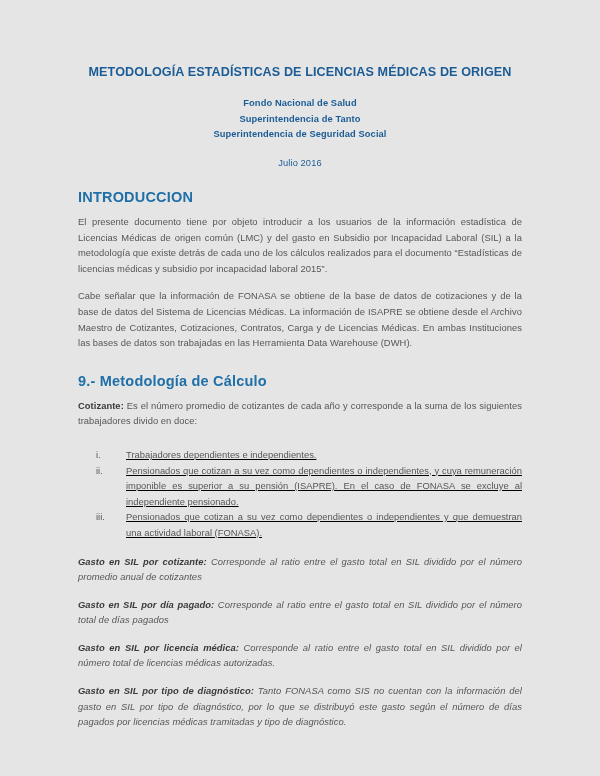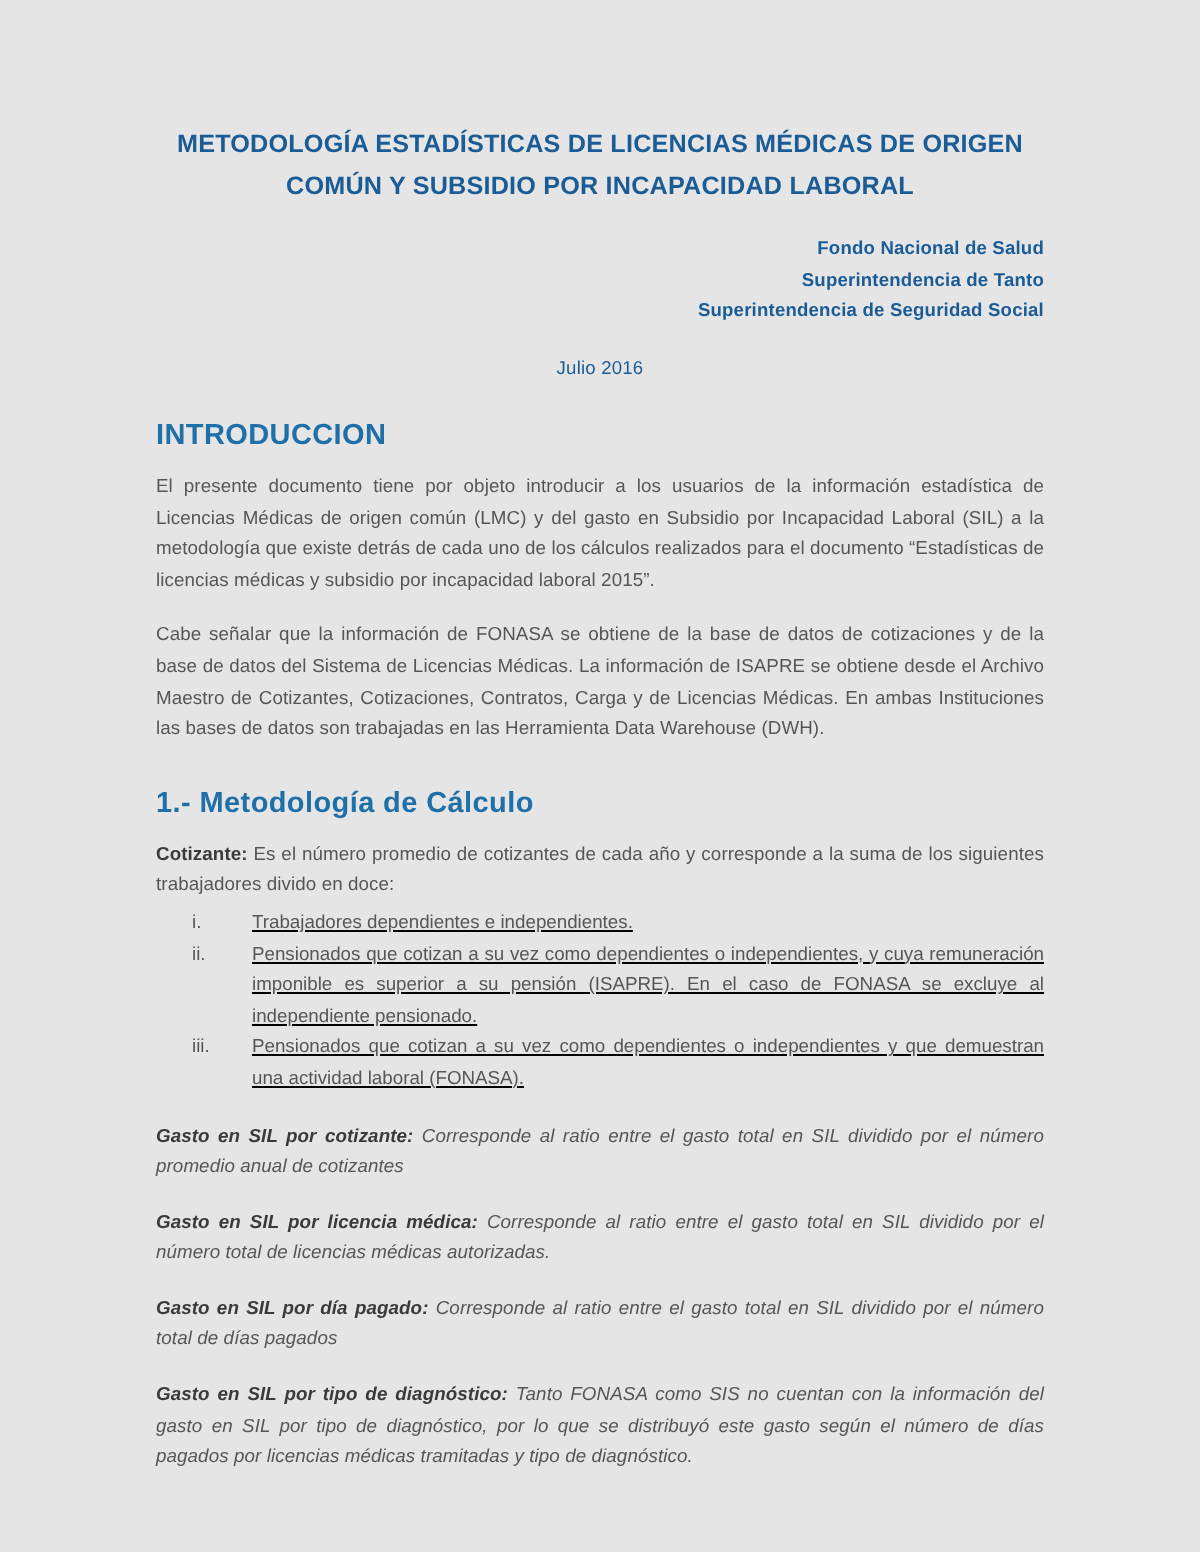--- a/index.html
+++ b/index.html
@@ -29,21 +29,21 @@
     font-size: 12.6px;
     line-height: 21px;
     text-align: center;
     margin: 0 0 0 0;
     letter-spacing: 0.1px;
   }
   .doc-title .line2 { display: block; }
 
   .org-block {
     margin-top: 13px;
-    text-align: right;
+    text-align: center;
   }
   .org-line {
     color: #1B5C96;
     font-weight: bold;
     font-size: 9.3px;
     line-height: 15.5px;
     letter-spacing: 0.1px;
   }
   .doc-date {
     color: #1B5C96;
@@ -108,57 +108,56 @@
 
   .def-block { margin-bottom: 12px; font-style: italic; }
 </style>
 </head>
 <body>
 
 <div class="page">
 
   <h1 class="doc-title">
     <span>METODOLOGÍA ESTADÍSTICAS DE LICENCIAS MÉDICAS DE ORIGEN</span>
-    <span class="line2">COMÚN Y SUBSIDIO POR INCAPACIDAD LABORAL</span>
   </h1>
 
   <div class="org-block">
     <div class="org-line">Fondo Nacional de Salud</div>
     <div class="org-line">Superintendencia de Tanto</div>
     <div class="org-line">Superintendencia de Seguridad Social</div>
   </div>
 
   <div class="doc-date">Julio 2016</div>
 
   <h2 class="h1-section">INTRODUCCION</h2>
 
   <p class="para">El presente documento tiene por objeto introducir a los usuarios de la información estadística de Licencias Médicas de origen común (LMC) y del gasto en Subsidio por Incapacidad Laboral (SIL) a la metodología que existe detrás de cada uno de los cálculos realizados para el documento “Estadísticas de licencias  médicas y subsidio por incapacidad laboral 2015”.</p>
   <p class="para">Cabe señalar que la información de FONASA se obtiene de la base de datos de cotizaciones y de la base de datos del Sistema de Licencias Médicas. La información de ISAPRE se obtiene desde el Archivo Maestro de Cotizantes, Cotizaciones, Contratos, Carga y de Licencias Médicas. En ambas Instituciones las bases de datos son trabajadas en las Herramienta Data Warehouse (DWH).</p>
 
-  <h2 class="h1-section tight">1.- Metodología de Cálculo</h2>
+  <h2 class="h1-section tight">9.- Metodología de Cálculo</h2>
 
-  <p class="para" style="margin-bottom:3px;">
+  <p class="para" style="margin-bottom:18px;">
     <span class="term">Cotizante:</span><span> Es el número promedio de cotizantes de cada año y corresponde a la suma de los siguientes trabajadores divido en doce:</span>
   </p>
 
   <ol class="roman">
     <li>Trabajadores dependientes e independientes.</li>
     <li>Pensionados que cotizan a su vez como dependientes o independientes, y cuya remuneración imponible es superior a su pensión (ISAPRE).  En el caso de FONASA se excluye al independiente pensionado.</li>
     <li>Pensionados que cotizan a su vez como dependientes o independientes y que demuestran una actividad laboral (FONASA).</li>
   </ol>
 
   <p class="para def-block">
     <span class="term">Gasto en SIL por cotizante:</span><span> Corresponde al ratio entre el gasto total en SIL dividido por el número promedio anual de cotizantes</span>
   </p>
 
   <p class="para def-block">
-    <span class="term">Gasto en SIL por licencia médica:</span><span> Corresponde al ratio entre el gasto total en SIL dividido por el número total de licencias médicas autorizadas.</span>
+    <span class="term">Gasto en SIL por día pagado:</span><span> Corresponde al ratio entre el gasto total en SIL dividido por el número total de días pagados</span>
   </p>
 
   <p class="para def-block">
-    <span class="term">Gasto en SIL por día pagado:</span><span> Corresponde al ratio entre el gasto total en SIL dividido por el número total de días pagados</span>
+    <span class="term">Gasto en SIL por licencia médica:</span><span> Corresponde al ratio entre el gasto total en SIL dividido por el número total de licencias médicas autorizadas.</span>
   </p>
 
   <p class="para def-block">
     <span class="term">Gasto en SIL por tipo de diagnóstico:</span><span> Tanto FONASA como SIS no cuentan con la información del gasto en SIL por tipo de diagnóstico, por lo que se distribuyó este gasto según el número de días pagados por licencias médicas tramitadas y tipo de diagnóstico.</span>
   </p>
 
 </div>
 
 </body></html>

